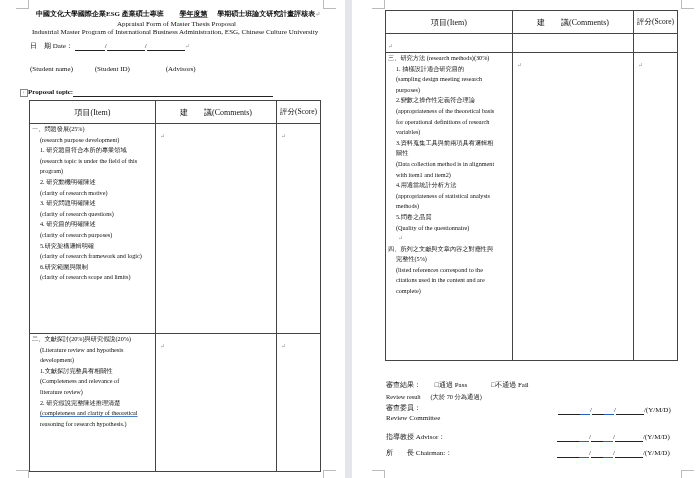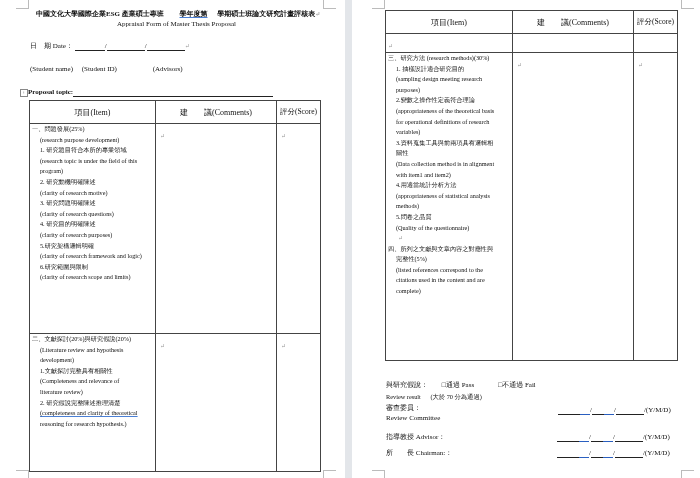--- a/index.html
+++ b/index.html
@@ -33,29 +33,30 @@
 <div class="page" id="page-left">
   <div class="crop" style="left:16px;top:-4px;border-width:0 1px 1px 0;"></div>
   <div class="crop" style="left:323px;top:-4px;border-width:0 0 1px 1px;"></div>
 
   <div class="abs t7 bold" style="left:36px;top:10px;">
     <span>中國文化大學國際企業ESG 產業碩士專班</span>
     <span class="sq" style="margin-left:14px;">學年度第</span>
     <span style="margin-left:8px;">學期碩士班論文研究計畫評核表</span><span class="pm">↵</span>
   </div>
   <div class="abs t7" style="left:117px;top:20px;">Appraisal Form of Master Thesis Proposal</div>
+  <div class="abs t7" style="left:32px;top:28px;">Industrial Master Program of International Business Administration, ESG, Chinese Culture University</div>
 
   <div class="abs t7" style="left:30px;top:42px;">
     <span>日　期 Date：</span>
     <span class="ul" style="width:30px;"></span><span>/</span><span class="ul" style="width:38px;"></span><span>/</span><span class="ul" style="width:38px;"></span><span class="pm">↵</span>
   </div>
 
   <div class="abs t7" style="left:30px;top:65px;">
     <span>(Student name)</span>
-    <span style="margin-left:7px;">(Student ID)</span>
+    <span style="margin-left:20px;">(Student ID)</span>
     <span style="margin-left:34px;">(Advisors)</span>
   </div>
 
   <div class="abs t7 bold" style="left:20px;top:88px;">
     <span style="display:inline-block;width:6px;height:6px;border:1px solid #888;font-size:5px;line-height:6px;text-align:center;font-weight:normal;">+</span><span>Proposal topic:</span><span class="ul" style="width:200px;font-weight:normal;"></span>
   </div>
 
   <table class="form" style="left:29px;top:100px;width:291px;">
     <colgroup>
         <col style="width:126px">
@@ -158,21 +159,21 @@
         <div class="ind">citations used in the content and are</div>
         <div class="ind">complete)</div>
       </td>
       <td><span class="mark">↵</span></td>
       <td><span class="mark">↵</span></td>
     </tr>
   </tbody>
     </table>
 
   <div class="abs t7" style="left:34px;top:381px;">
-    <span>與研究假說：</span>
+    <span>審查結果：</span>
     <span style="margin-left:12px;">□通過 Pass</span>
     <span style="margin-left:22px;">□不通過 Fail</span>
   </div>
   <div class="abs t6" style="left:34px;top:393px;">
     <span>Review result</span>
     <span style="margin-left:8px;">(大於 70 分為通過)</span>
   </div>
 
   <div class="abs t7" style="left:34px;top:404px;">審查委員：</div>
   <div class="abs t7" style="left:34px;top:414px;font-family:Liberation Serif, serif;">Review Committee</div>

